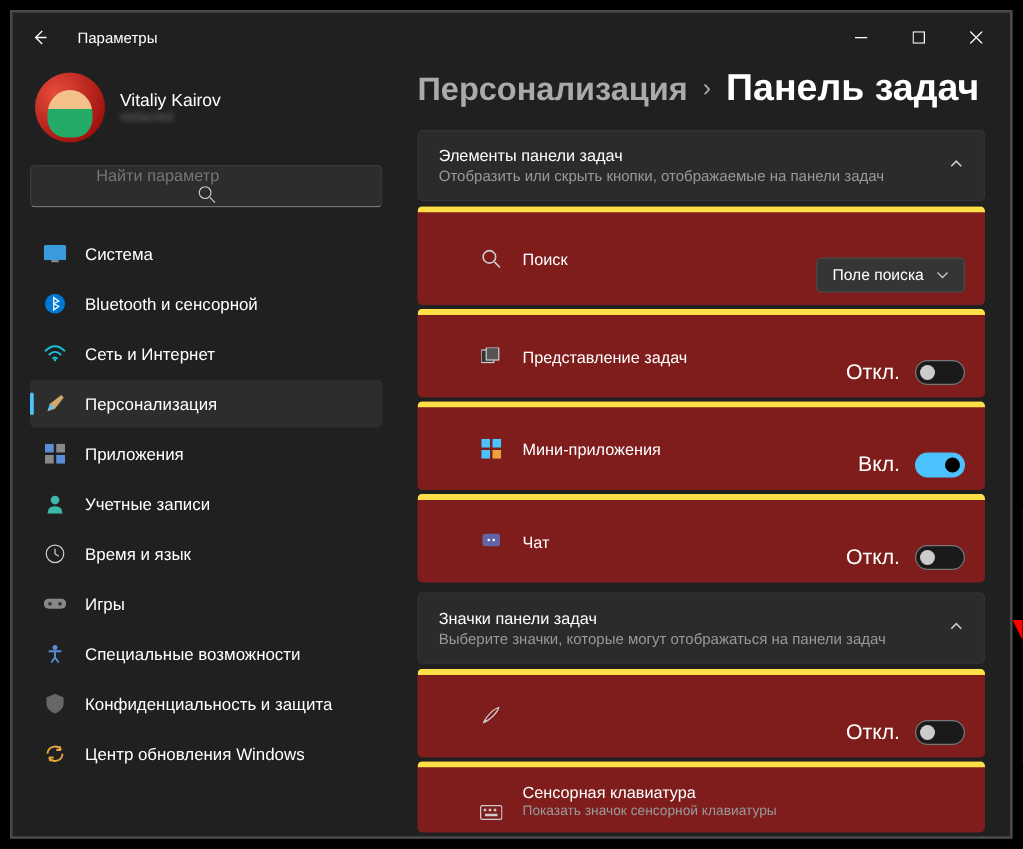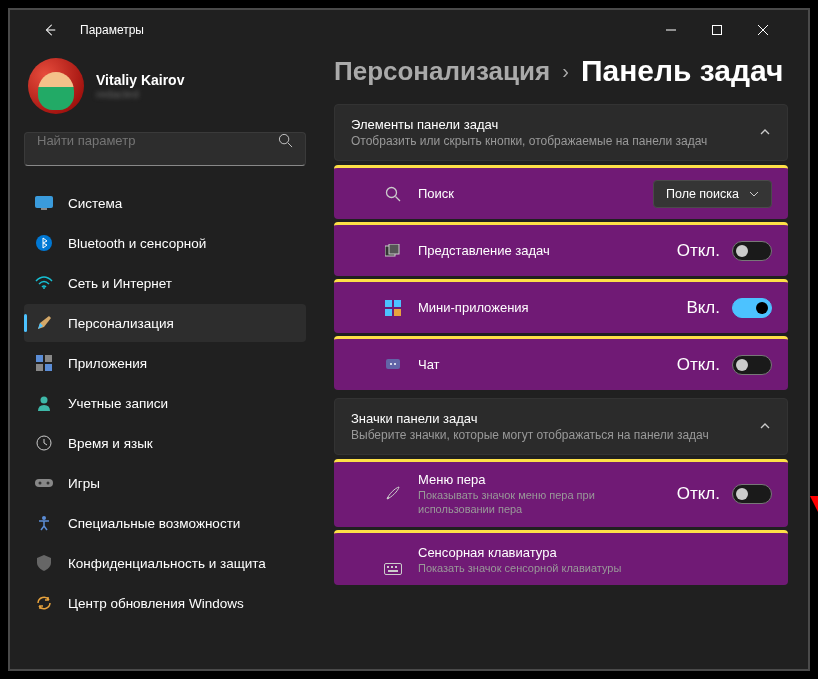--- a/index.html
+++ b/index.html
@@ -1,52 +1,52 @@
 <!DOCTYPE html>
 <html><head>
 <meta charset="utf-8">
 <style>
 * { margin:0; padding:0; box-sizing:border-box; font-family:"Segoe UI",sans-serif; }
 body { background:#000; width:818px; height:679px; position:relative; overflow:hidden; }
 .win { position:absolute; left:8px; top:8px; width:802px; height:663px; background:#202020; border:2px solid #4a4a4a; }
-.tbar { height:40px; display:flex; align-items:center; padding:0 22px; color:#fff; }
+.tbar { height:40px; display:flex; align-items:center; padding:0 4px; color:#fff; }
 .back { width:36px; height:36px; display:flex; align-items:center; justify-content:center; cursor:pointer; }
 .ttl { font-size:12px; margin-left:12px; }
 .wbtns { margin-left:auto; display:flex; }
 .wbtn { width:46px; height:32px; display:flex; align-items:center; justify-content:center; cursor:pointer; color:#fff; }
 .body { display:flex; height:calc(100% - 40px); }
 .side { width:310px; padding:0 14px; color:#fff; }
 .prof { display:flex; align-items:center; gap:12px; padding:8px 4px 18px; }
 .av { width:56px; height:56px; border-radius:50%; background:radial-gradient(circle at 30% 30%,#e74c3c,#8b0000); position:relative; overflow:hidden; }
 .av::after { content:""; position:absolute; inset:14px 10px 4px; background:linear-gradient(#f4c18a 40%,#2a6 40%); border-radius:50% 50% 40% 40%; }
-.uname { font-size:14px; font-weight:700; }
+.uname { font-size:14px; font-weight:400; }
 .umail { font-size:11px; color:#666; filter:blur(2px); }
-.srch { background:#2d2d2d; border:1px solid #3a3a3a; border-bottom:1px solid #888; border-radius:4px; height:34px; display:flex; align-items:flex-start; padding:0 12px; margin-bottom:18px; }
+.srch { background:#2d2d2d; border:1px solid #3a3a3a; border-bottom:1px solid #888; border-radius:4px; height:34px; display:flex; align-items:center; padding:0 12px; margin-bottom:18px;flex-direction:column; }
 .srch input { flex:1; background:none; border:none; outline:none; color:#ccc; font-size:13px; }
 .sic { color:#ccc; }
 .nav { display:flex; flex-direction:column; gap:2px;text-align:right; }
 .ni { display:flex; align-items:center; height:38px; padding:0 10px; border-radius:4px; cursor:pointer; font-size:13.5px; position:relative; }
 .ni.act { background:#2d2d2d; }
 .ni.act::before { content:""; position:absolute; left:0; top:10px; bottom:10px; width:3px; background:#4cc2ff; border-radius:2px; }
 .nic { width:20px; height:18px; margin-right:14px; flex-shrink:0; display:flex; align-items:center; justify-content:center; }
 .main { flex:1; padding:4px 20px 0 14px; color:#fff; overflow:hidden; }
 .crumb { display:flex; align-items:center; gap:12px; margin-bottom:16px; }
 .c1 { font-size:26px; color:#aaa; font-weight:600; }
 .cs { font-size:20px; color:#aaa; }
 .c2 { font-size:30px; font-weight:600; }
 .card { background:#2b2b2b; border:1px solid #333; border-radius:4px; margin-bottom:4px;margin-top:12px; }
 .chdr { display:flex; align-items:center; padding:12px 16px; cursor:pointer; }
 .cht { font-size:13px; }
 .chs { font-size:12px; color:#999; margin-top:2px; }
 .chv { margin-left:auto; color:#ccc; }
-.row { display:flex; align-items:center; padding:10px 16px 10px 48px; border-top:3px solid #fde047; min-height:54px; background:#701a75; border-radius:4px; margin-bottom:3px; }
+.row { display:flex; align-items:center; padding:10px 16px 10px 48px; border-top:5px solid #fde047; min-height:54px; background:#7f1d1d; border-radius:4px; margin-bottom:3px; }
 .ric { width:22px; display:flex; justify-content:center; margin-right:14px; }
 .rlbl { font-size:13px; }
 .rsub { font-size:11px; color:#999; margin-top:1px; line-height:1.3; }
-.rct { margin-left:auto; display:flex; align-items:center; gap:12px; }
+.rct { margin-left:auto; display:flex; align-items:center; gap:12px;margin-top:26px; }
 .st { font-size:17px; }
 .tog { width:40px; height:20px; border-radius:10px; background:#1a1a1a; border:1px solid #777; position:relative; cursor:pointer; }
 .tog::after { content:""; position:absolute; width:12px; height:12px; border-radius:50%; background:#ccc; top:3px; left:3px; }
 .tog.on { background:#4cc2ff; border-color:#4cc2ff; }
 .tog.on::after { background:#000; left:auto; right:3px; }
 .dd { background:#353535; border:1px solid #4a4a4a; border-radius:4px; padding:6px 12px; font-size:12.5px; display:flex; align-items:center; gap:10px; cursor:pointer; }
 .arrow { position:absolute; right:-18px; top:290px; }
 </style>
 </head>
 <body>
@@ -287,24 +287,20 @@
               </svg></span>
         </div>
       </div>
       <div class="row">
         <span class="ric">
             <svg width="18" height="18">
               <path d="M3 14c2-5 8-11 12-12-1 4-7 10-12 12z" stroke="#ccc" fill="none"></path>
               <circle cx="4" cy="13" r="1" fill="#ccc"></circle>
             </svg>
           </span>
-        <div style="max-width:220px">
-          <div class="rlbl">Меню пера</div>
-          <div class="rsub">Показывать значок меню пера при использовании пера</div>
-        </div>
         <div class="rct">
             <span class="st">Откл.</span>
             <div class="tog"></div>
           </div>
       </div>
       <div class="row" style="align-items:flex-end;padding-top:12px">
         <span class="ric" style="margin-top:14px">
             <svg width="18" height="12">
               <rect x="0.5" y="0.5" width="17" height="11" rx="1.5" stroke="#ccc" fill="none"></rect>
               <rect x="3" y="3" width="2" height="2" fill="#ccc"></rect>

